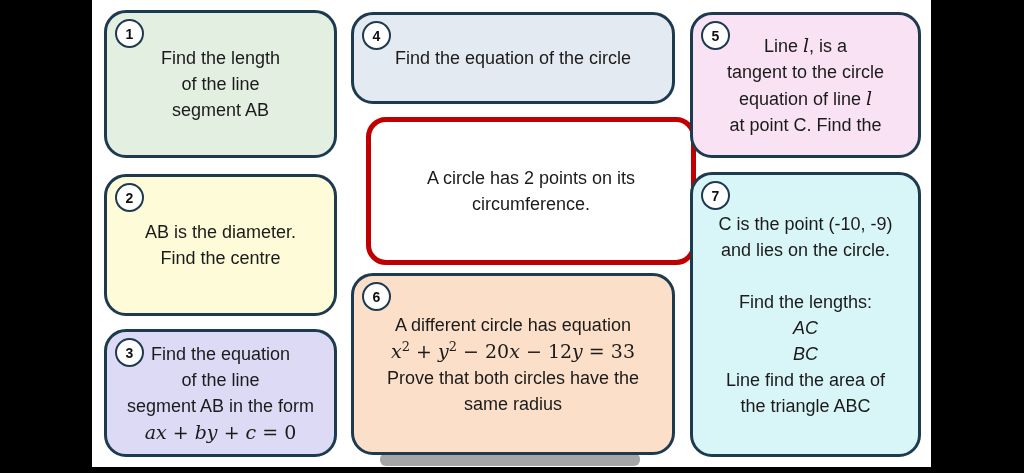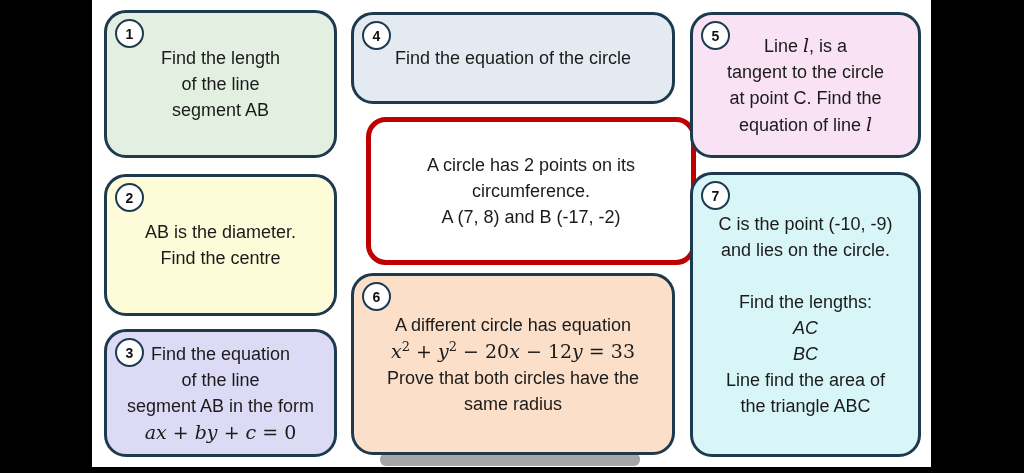--- a/index.html
+++ b/index.html
@@ -119,41 +119,40 @@
     <div class="badge">4</div>
     <div class="content">
         <div class="line"><span class="seg">Find the equation of the circle</span></div>
       </div>
   </div>
 
   <div class="card center-card" style="background-color: rgb(255, 255, 255); margin-left: 16px;">
     <div class="content">
         <div class="line"><span class="seg">A circle has 2 points on its</span></div>
         <div class="line"><span class="seg">circumference.</span></div>
-        <div class="line"><span class="seg">A (7, 8) and B (-17, -2)</span></div>
       </div>
   </div>
 
   <div class="card c6" style="background-color: rgb(251, 223, 200);">
     <div class="badge">6</div>
     <div class="content">
         <div class="line"><span class="seg">A different circle has equation</span></div>
         <div class="line"><span class="seg-i">x</span><sup class="seg-sup">2</sup><span class="seg-r"> + </span><span class="seg-i">y</span><sup class="seg-sup">2</sup><span class="seg-r"> − 20</span><span class="seg-i">x</span><span class="seg-r"> − 12</span><span class="seg-i">y</span><span class="seg-r"> = 33</span></div>
         <div class="line"><span class="seg">Prove that both circles have the</span></div>
         <div class="line"><span class="seg">same radius</span></div>
       </div>
   </div>
 
   <div class="card c5" style="background-color: rgb(248, 226, 244);">
     <div class="badge">5</div>
     <div class="content">
         <div class="line"><span class="seg">Line </span><span class="seg-i">l</span><span class="seg">, is a</span></div>
         <div class="line"><span class="seg">tangent to the circle</span></div>
+        <div class="line"><span class="seg">equation of line </span><span class="seg-i">l</span></div>
         <div class="line"><span class="seg">at point C. Find the</span></div>
-        <div class="line"><span class="seg">equation of line </span><span class="seg-i">l</span></div>
       </div>
   </div>
 
   <div class="card c7" style="background-color: rgb(216, 245, 247);">
     <div class="badge">7</div>
     <div class="content">
         <div class="line"><span class="seg">C is the point (-10, -9)</span></div>
         <div class="line"><span class="seg">and lies on the circle.</span></div>
         <div class="line"><span class="seg">&nbsp;</span></div>
         <div class="line"><span class="seg">Find the lengths:</span></div>

